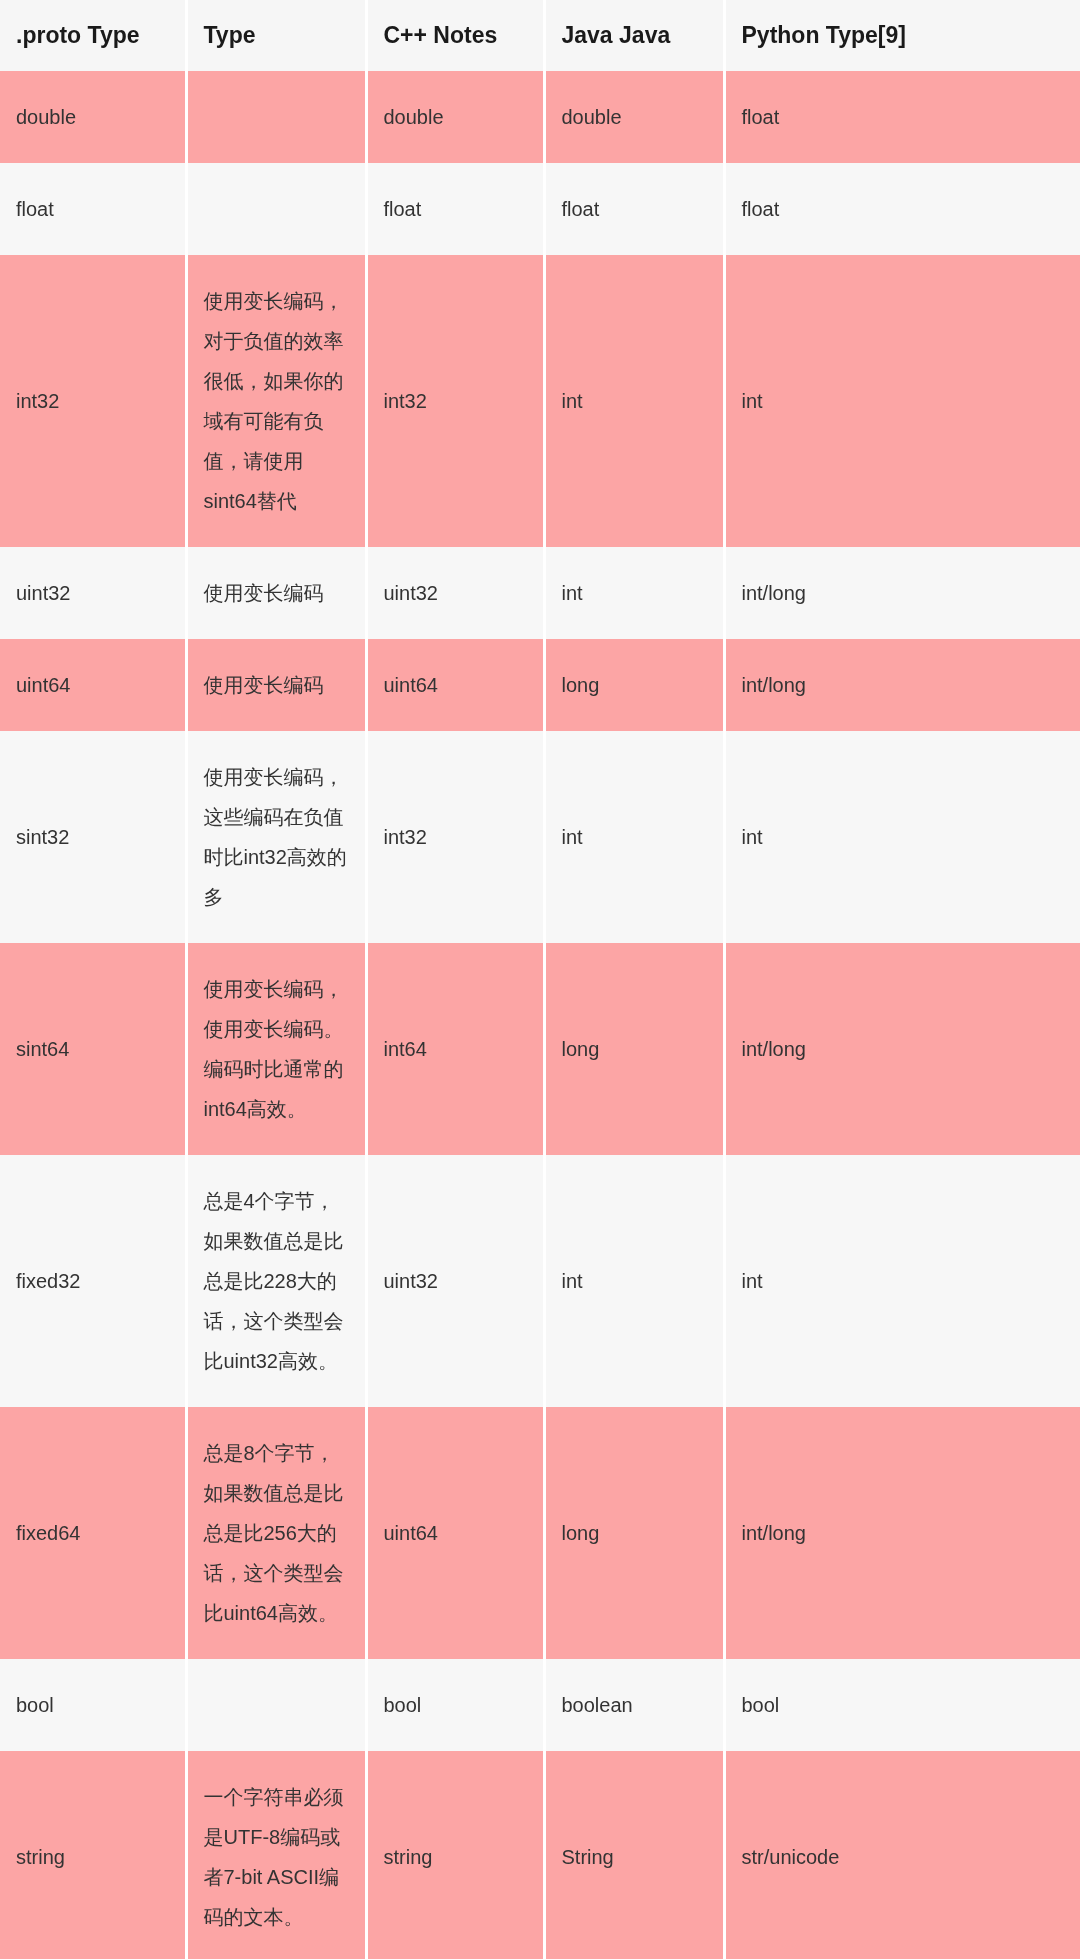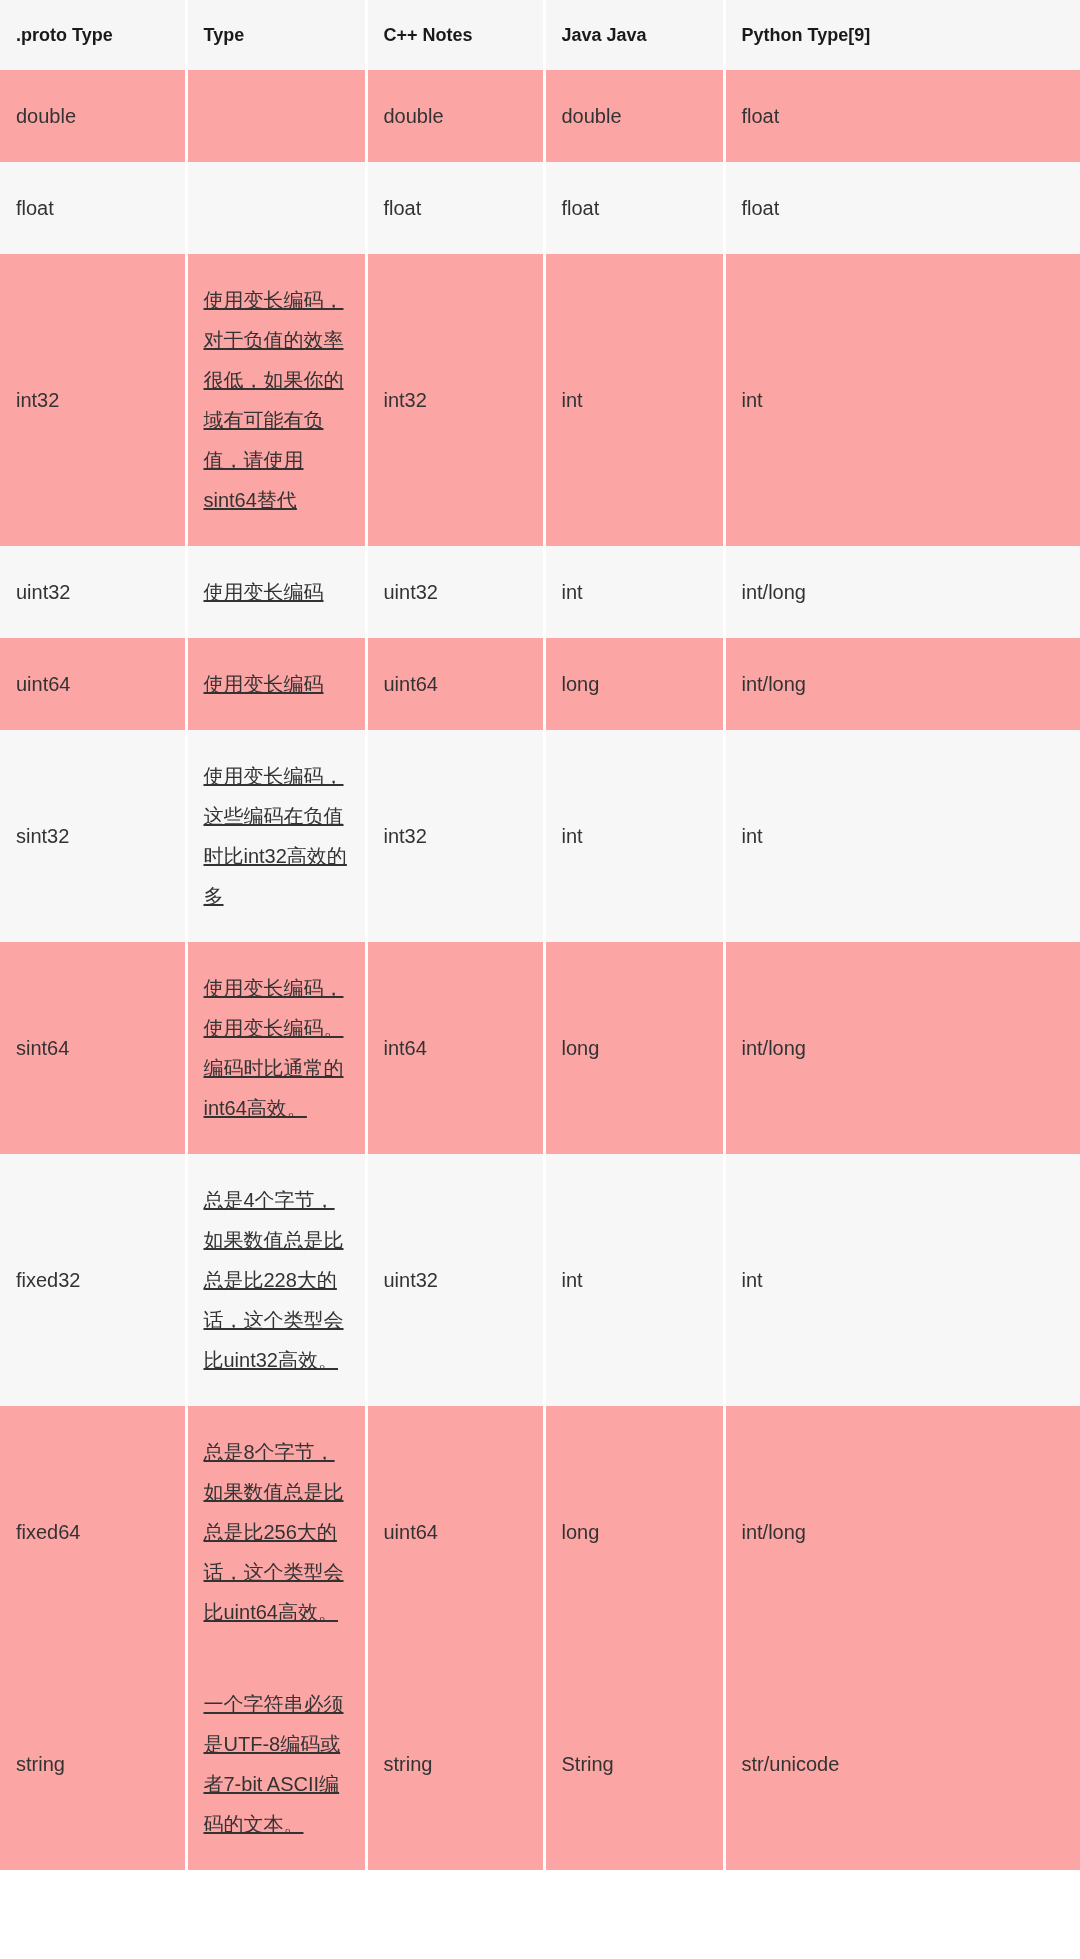--- a/index.html
+++ b/index.html
@@ -29,21 +29,21 @@
 
   table.proto-table col.c-proto  { width: 186px; }
   table.proto-table col.c-notes  { width: 180px; }
   table.proto-table col.c-cpp    { width: 178px; }
   table.proto-table col.c-java   { width: 180px; }
   table.proto-table col.c-python { width: 356px; }
 
   table.proto-table th {
     background: #f6f6f6;
     color: #1a1a1a;
-    font-size: 18px;
+    font-size: 23px;
     font-weight: bold;
     text-align: left;
     padding: 22px 16px 22px 16px;
     height: 26px;
     vertical-align: middle;
     border-right: 3px solid #ffffff;
     white-space: nowrap;
   }
   table.proto-table th:last-child { border-right: none; }
 
@@ -54,21 +54,21 @@
     text-align: left;
     padding: 26px 16px 26px 16px;
     vertical-align: middle;
     border-right: 3px solid #ffffff;
   }
   table.proto-table td:last-child { border-right: none; }
 
   tr.row-even td { background: #fca5a5; }
   tr.row-odd  td { background: #f7f7f7; }
 
-  td.notes-cell { color: #333333; text-decoration: underline; }
+  td.notes-cell { color: #333333; }
 </style>
 </head>
 <body>
 
 <div class="table-wrap">
   <table class="proto-table">
     <colgroup>
       <col class="c-proto">
       <col class="c-notes">
       <col class="c-cpp">
@@ -153,20 +153,27 @@
       <tr class="row-even">
         <td>fixed64</td>
         <td class="notes-cell">总是8个字节，如果数值总是比总是比256大的话，这个类型会比uint64高效。</td>
         <td>uint64</td>
         <td>long</td>
         <td>int/long</td>
       </tr>
 
 
 
+      <tr class="row-odd">
+        <td>bool</td>
+        <td class="notes-cell"></td>
+        <td>bool</td>
+        <td>boolean</td>
+        <td>bool</td>
+      </tr>
 
       <tr class="row-even">
         <td>string</td>
         <td class="notes-cell">一个字符串必须是UTF-8编码或者7-bit ASCII编码的文本。</td>
         <td>string</td>
         <td>String</td>
         <td>str/unicode</td>
       </tr>
 
     </tbody>

